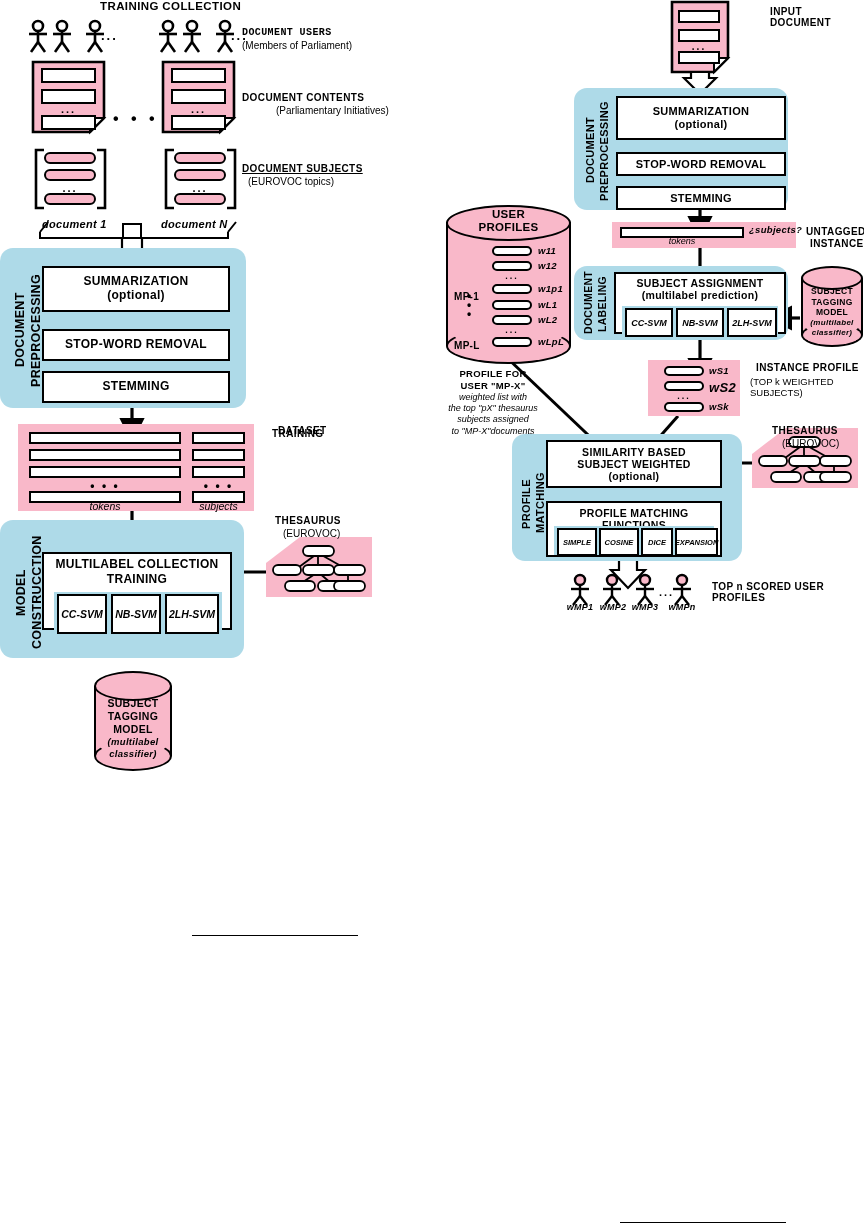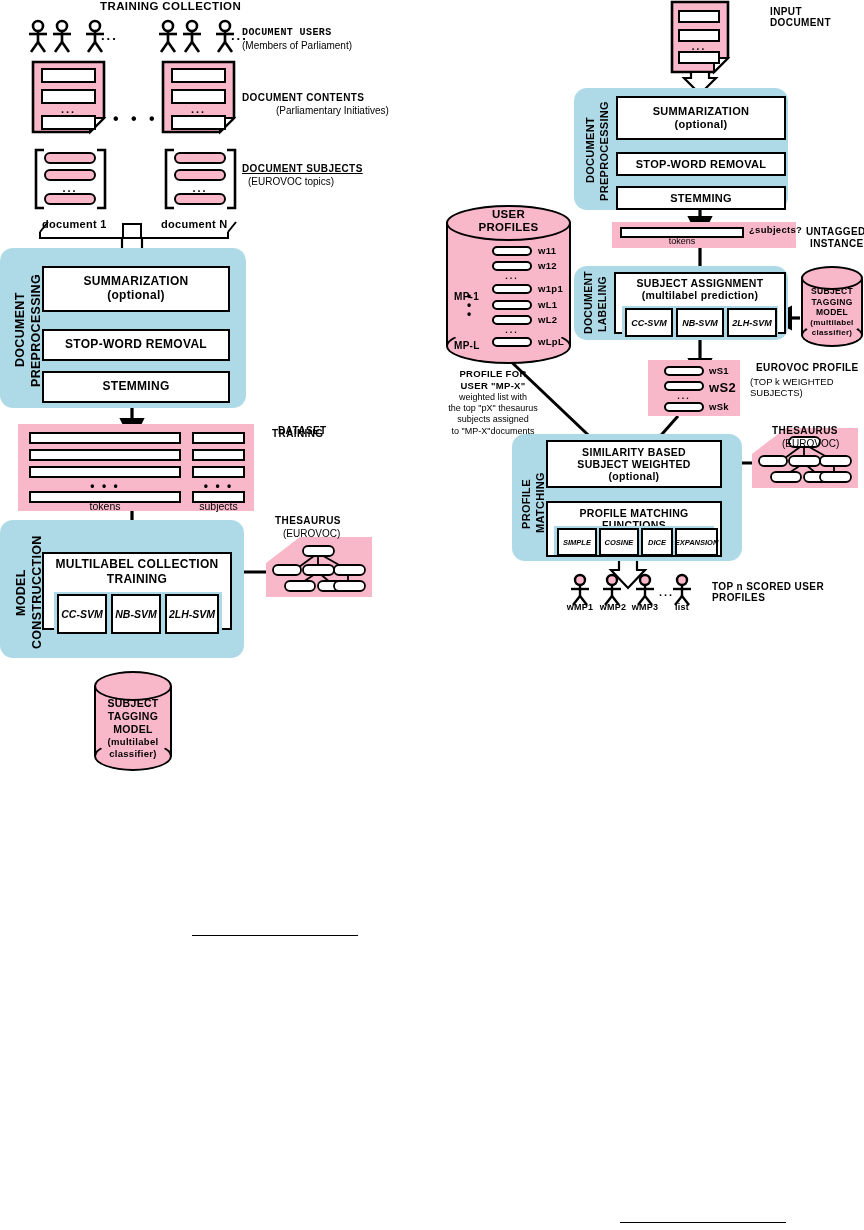--- a/index.html
+++ b/index.html
@@ -6,21 +6,21 @@
   body{width:864px;height:1230px;position:relative;
        font-family:"Liberation Sans","DejaVu Sans",sans-serif;
        color:#000;overflow:hidden;}
   .abs{position:absolute;}
   .pink{background:#f9b8c9;}
   .blue{background:#aedae8;}
   .wbox{background:#fff;border:2.5px solid #000;box-sizing:border-box;
         display:flex;flex-direction:column;align-items:center;justify-content:center;
         text-align:center;line-height:1.15;}
   .lbl{font-weight:bold;letter-spacing:.3px;}
-  .ital{}
+  .ital{font-style:italic;}
   .ctr{text-align:center;}
   .vert{writing-mode:vertical-rl;transform:rotate(180deg);}
   .rndblue{background:#aedae8;border-radius:13px;}
   .svgl{position:absolute;left:0;top:0;pointer-events:none;}
   .dots{font-weight:bold;letter-spacing:2px;}
   .cap{font-weight:bold;font-size:10px;letter-spacing:.4px;}
   .capsub{font-size:10px;}
   .oval{border:2.2px solid #000;border-radius:10px;background:#f9b8c9;box-sizing:border-box;}
   .ovalw{border:2.2px solid #000;border-radius:10px;background:#fff;box-sizing:border-box;}
   .trow{background:#fff;border:2px solid #000;box-sizing:border-box;}
@@ -453,21 +453,21 @@
 </div>
 
 <div class="abs pink" style="left:648px;top:360px;width:92px;height:56px;"></div>
 <div class="abs ovalw" style="left:664px;top:366px;width:40px;height:10px;"></div>
 <div class="abs ovalw" style="left:664px;top:381px;width:40px;height:10px;"></div>
 <div class="abs dots ctr" style="left:664px;top:391px;width:40px;font-size:9px;">...</div>
 <div class="abs ovalw" style="left:664px;top:402px;width:40px;height:10px;"></div>
 <div class="abs ital lbl" style="left:709px;top:365px;font-size:9.5px;">wS1</div>
 <div class="abs ital lbl" style="left:709px;top:380px;font-size:13px;">wS2</div>
 <div class="abs ital lbl" style="left:709px;top:401px;font-size:9.5px;">wSk</div>
-<div class="abs cap" style="left:756px;top:362px;">EUROVOC PROFILE</div>
+<div class="abs cap" style="left:756px;top:362px;">INSTANCE PROFILE</div>
 <div class="abs capsub" style="left:750px;top:376px;font-size:9.5px;">(TOP k  WEIGHTED SUBJECTS)</div>
 
 <div class="abs cap" style="left:772px;top:425px;">THESAURUS</div>
 <div class="abs capsub" style="left:782px;top:438px;">(EUROVOC)</div>
 
 <div class="abs rndblue" style="left:512px;top:434px;width:230px;height:127px;"></div>
 <div class="abs vert lbl ctr" style="left:520px;top:456px;height:96px;font-size:11px;">
   <span>PROFILE</span>
 </div>
 <div class="abs vert lbl ctr" style="left:534px;top:450px;height:105px;font-size:11px;">
@@ -485,17 +485,17 @@
 <div class="abs smbox" style="left:557px;top:528px;width:40px;height:28px;font-size:7.5px;">SIMPLE</div>
 <div class="abs smbox" style="left:599px;top:528px;width:40px;height:28px;font-size:7.5px;">COSINE</div>
 <div class="abs smbox" style="left:641px;top:528px;width:32px;height:28px;font-size:7.5px;">DICE</div>
 <div class="abs smbox" style="left:675px;top:528px;width:43px;height:28px;font-size:7.5px;">EXPANSION</div>
 
 <div class="abs pink" style="left:562px;top:570px;width:142px;height:42px;z-index:-1;"></div>
 <div class="abs dots" style="left:659px;top:586px;font-size:11px;">...</div>
 <div class="abs ital lbl ctr" style="left:562px;top:602px;width:36px;font-size:9px;">wMP1</div>
 <div class="abs ital lbl ctr" style="left:595px;top:602px;width:36px;font-size:9px;">wMP2</div>
 <div class="abs ital lbl ctr" style="left:627px;top:602px;width:36px;font-size:9px;">wMP3</div>
-<div class="abs ital lbl ctr" style="left:664px;top:602px;width:36px;font-size:9px;">list</div>
+<div class="abs ital lbl ctr" style="left:664px;top:602px;width:36px;font-size:9px;">wMPn</div>
 <div class="abs cap" style="left:712px;top:581px;">TOP n SCORED USER PROFILES</div>
 
 <div class="abs hr" style="left:192px;top:935px;width:166px;"></div>
 <div class="abs hr" style="left:620px;top:1222px;width:166px;"></div>
 
 </body></html>

